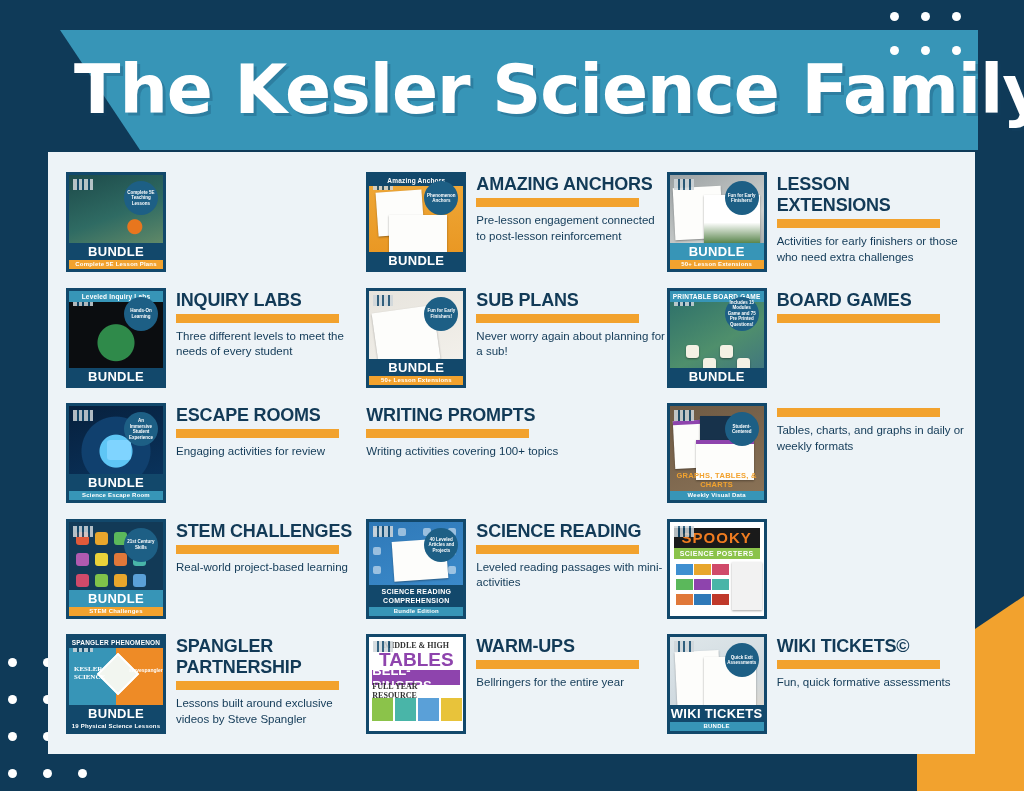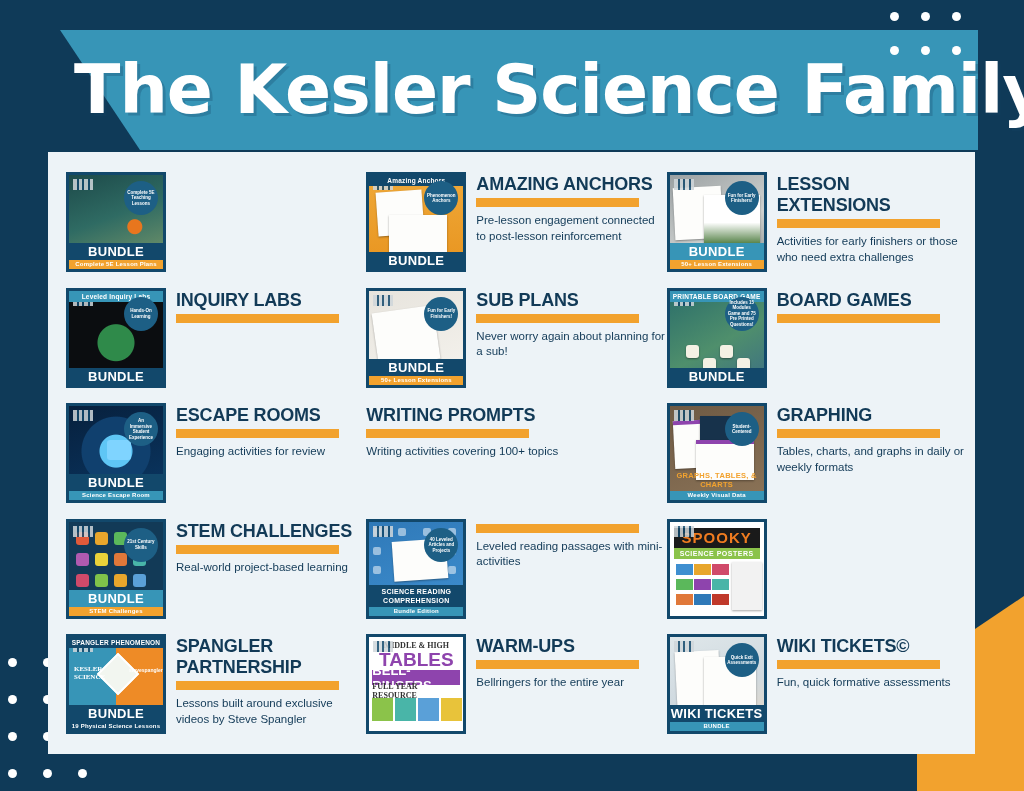--- a/index.html
+++ b/index.html
@@ -213,20 +213,21 @@
         <div class="thumb">
           <div class="art" style="background: radial-gradient(circle at 50% 55%, rgb(47, 138, 74) 0px, rgb(47, 138, 74) 18px, transparent 19px) 0% 0% / cover, rgb(11, 13, 16);"></div>
           <div class="logo"></div>
           <div class="topbar teal">Leveled Inquiry Labs</div>
           <div class="badge">Hands-On Learning</div>
           <div class="capbar" style="bottom: 0px;">BUNDLE</div>
         </div>
         <div class="txt">
           <div class="itemtitle">INQUIRY LABS</div>
           <div class="rule"></div>
+          <div class="desc">Three different levels to meet the needs of every student</div>
         </div>
       </div>
       <div class="item">
         <div class="thumb">
           <div class="art" style="background: radial-gradient(circle at 62% 64%, rgb(232, 160, 43) 0px, rgb(232, 160, 43) 11px, transparent 12px) 0% 0% / cover, linear-gradient(160deg, rgb(231, 228, 221), rgb(245, 243, 238));">
             <div class="sheet" style="left: 6px; top: 18px; width: 62px; height: 54px; transform: rotate(-8deg);"></div>
           </div>
           <div class="logo"></div>
           <div class="badge">Fun for Early Finishers!</div>
           <div class="subbar ">50+ Lesson Extensions</div>
@@ -285,21 +286,20 @@
             <div class="sheet" style="left: 4px; top: 14px; width: 44px; height: 48px; transform: rotate(-3deg); border-top: 4px solid rgb(142, 68, 173);"></div>
             <div class="sheet" style="left: 30px; top: 10px; width: 40px; height: 34px; background: rgb(23, 50, 75);"></div>
             <div class="sheet" style="left: 26px; top: 34px; width: 58px; height: 40px; border-top: 4px solid rgb(142, 68, 173);"></div>
           </div>
           <div class="logo"></div>
           <div class="badge">Student-Centered</div>
           <div class="subbar teal">Weekly Visual Data</div>
           <div class="capbar" style="bottom: 11px; background: transparent; color: rgb(242, 162, 46); font-size: 7.5px; line-height: 9px;">GRAPHS, TABLES, &amp; CHARTS</div>
         </div>
         <div class="txt">
-          <div class="itemtitle">GRAPHING</div>
           <div class="rule"></div>
           <div class="desc">Tables, charts, and graphs in daily or weekly formats</div>
         </div>
       </div>
       <div class="item">
         <div class="thumb">
           <div class="art" style="background:  0% 0% / cover rgb(18, 58, 87);">
             <div style="position: absolute; width: 13px; height: 13px; border-radius: 3px; background: rgb(224, 90, 58); left: 7px; top: 10px;"></div>
             <div style="position: absolute; width: 13px; height: 13px; border-radius: 3px; background: rgb(232, 166, 44); left: 26px; top: 10px;"></div>
             <div style="position: absolute; width: 13px; height: 13px; border-radius: 3px; background: rgb(91, 184, 91); left: 45px; top: 10px;"></div>
@@ -344,20 +344,21 @@
             <div style="position: absolute; width: 8px; height: 8px; border-radius: 2px; background: rgba(255, 255, 255, 0.5); left: 54px; top: 63px;"></div>
             <div style="position: absolute; width: 8px; height: 8px; border-radius: 2px; background: rgba(255, 255, 255, 0.5); left: 79px; top: 63px;"></div>
             <div class="sheet" style="left: 24px; top: 18px; width: 54px; height: 40px; transform: rotate(-4deg);"></div>
           </div>
           <div class="logo"></div>
           <div class="badge">40 Leveled Articles and Projects</div>
           <div class="subbar teal">Bundle Edition</div>
           <div class="capbar" style="bottom: 9px; font-size: 7px; line-height: 9px; padding: 2px 0px;">SCIENCE READING COMPREHENSION</div>
         </div>
         <div class="txt">
+          <div class="itemtitle">SCIENCE READING</div>
           <div class="rule"></div>
           <div class="desc">Leveled reading passages with mini-activities</div>
         </div>
       </div>
       <div class="item">
         <div class="thumb">
           <div class="art" style="background:  0% 0% / cover rgb(255, 255, 255);">
             <div style="position: absolute; left: 4px; top: 6px; right: 4px; height: 20px; background: rgb(26, 26, 26); color: rgb(240, 124, 32); font: bold 15px &quot;Liberation Sans&quot;, sans-serif; display: flex; align-items: center; justify-content: center; letter-spacing: 1px;">SPOOKY</div>
             <div style="position: absolute; left: 4px; top: 26px; right: 4px; height: 11px; background: rgb(139, 195, 74); color: rgb(255, 255, 255); font: bold 7px &quot;Liberation Sans&quot;, sans-serif; display: flex; align-items: center; justify-content: center; letter-spacing: 0.5px;">SCIENCE POSTERS</div>
             <div style="position: absolute; width: 17px; height: 11px; background: rgb(63, 143, 208); left: 6px; top: 42px;"></div>

